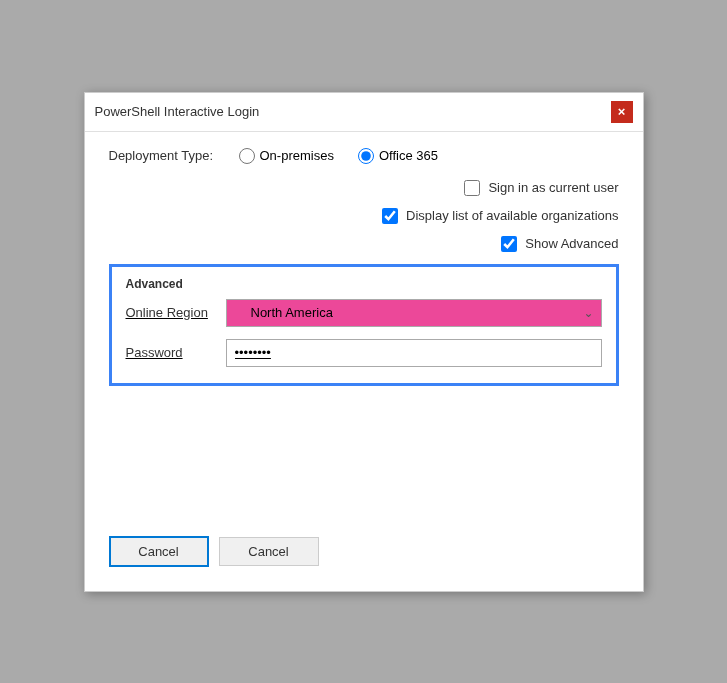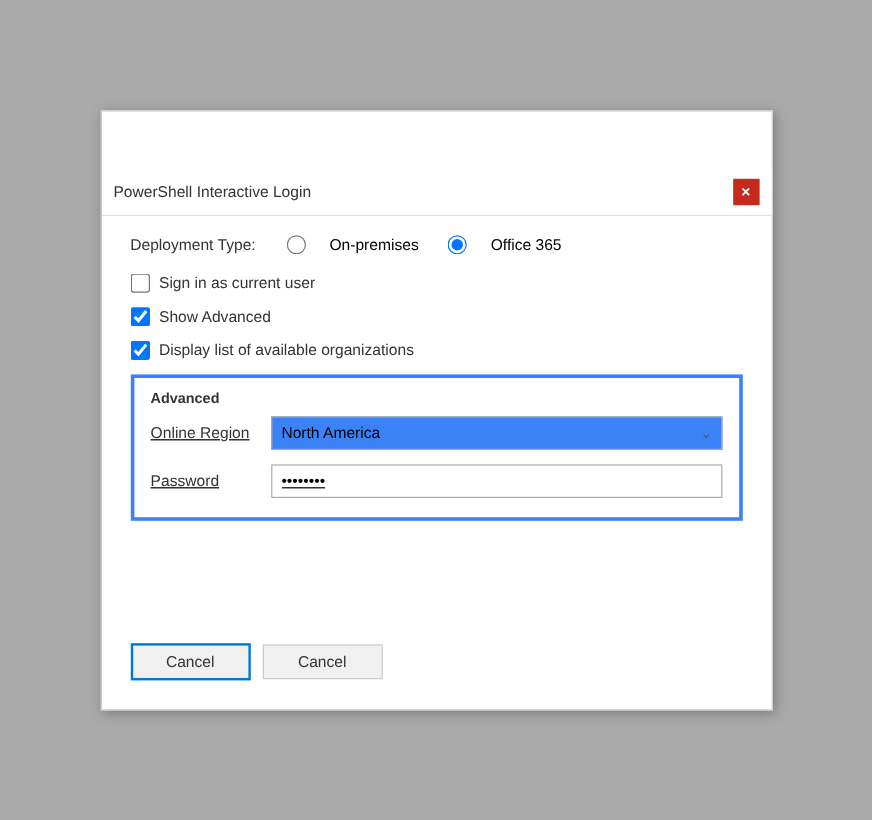--- a/index.html
+++ b/index.html
@@ -29,21 +29,20 @@
       flex-direction: column;
     }
 
     .title-bar {
       display: flex;
       align-items: center;
       justify-content: space-between;
       padding: 8px 10px;
       background: #fff;
       border-bottom: 1px solid #e0e0e0;
-      margin-top: 48px;
     }
 
     .title-text {
       font-size: 13px;
       color: #333;
     }
 
     .close-btn {
       background: #c42b1c;
       color: #fff;
@@ -80,35 +79,36 @@
 
     .radio-options {
       display: flex;
       align-items: center;
       gap: 24px;
     }
 
     .radio-option {
       display: flex;
       align-items: center;
-      gap: 20px;
+      gap: 5px;
       cursor: pointer;
     }
 
     .radio-option input[type="radio"] {
       width: 16px;
       height: 16px;
       cursor: pointer;
     }
 
     .checkbox-row {
       display: flex;
       align-items: center;
       gap: 8px;
       margin-bottom: 2px;
+      justify-content: flex-end;
     }
 
     .checkbox-row input[type="checkbox"] {
       width: 16px;
       height: 16px;
       cursor: pointer;
     }
 
     .checkbox-label {
       color: #333;
@@ -145,23 +145,23 @@
       color: #333;
     }
 
     .select-wrapper {
       flex: 1;
       position: relative;
     }
 
     .select-wrapper select {
       width: 100%;
-      padding: 4px 30px 4px 8px;
+      padding: 4px 30px 4px 24px;
       border: 1px solid #aaa;
-      background: #3b82f6;
+      background: #ec4899;
       height: 28px;
       appearance: none;
       -webkit-appearance: none;
       cursor: pointer;
       font-size: 13px;
     }
 
     .select-arrow {
       position: absolute;
       right: 8px;
@@ -236,27 +236,27 @@
         </label>
       </div>
     </div>
 
     <div class="checkbox-row">
       <input type="checkbox" id="sign-in-current" style="">
       <label for="sign-in-current" class="checkbox-label">Sign in as current user</label>
     </div>
 
     <div class="checkbox-row">
+      <input type="checkbox" id="display-orgs" checked="" style="">
+      <label for="display-orgs" class="checkbox-label">Display list of available organizations</label>
+    </div>
+
+    <div class="checkbox-row">
       <input type="checkbox" id="show-advanced" checked="" style="">
       <label for="show-advanced" class="checkbox-label">Show Advanced</label>
-    </div>
-
-    <div class="checkbox-row">
-      <input type="checkbox" id="display-orgs" checked="" style="">
-      <label for="display-orgs" class="checkbox-label">Display list of available organizations</label>
     </div>
 
     <div class="advanced-group">
       <div class="advanced-legend">Advanced</div>
 
       <div class="field-row">
         <span class="field-label">Online Region</span>
         <div class="select-wrapper">
           <select>
             <option>North America</option>

